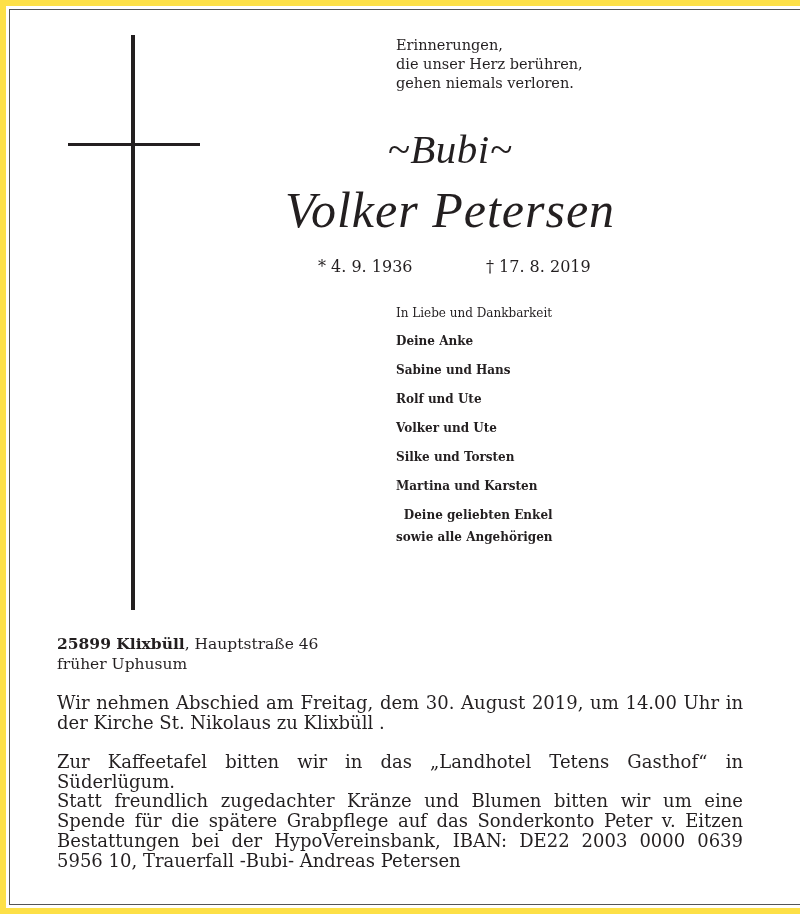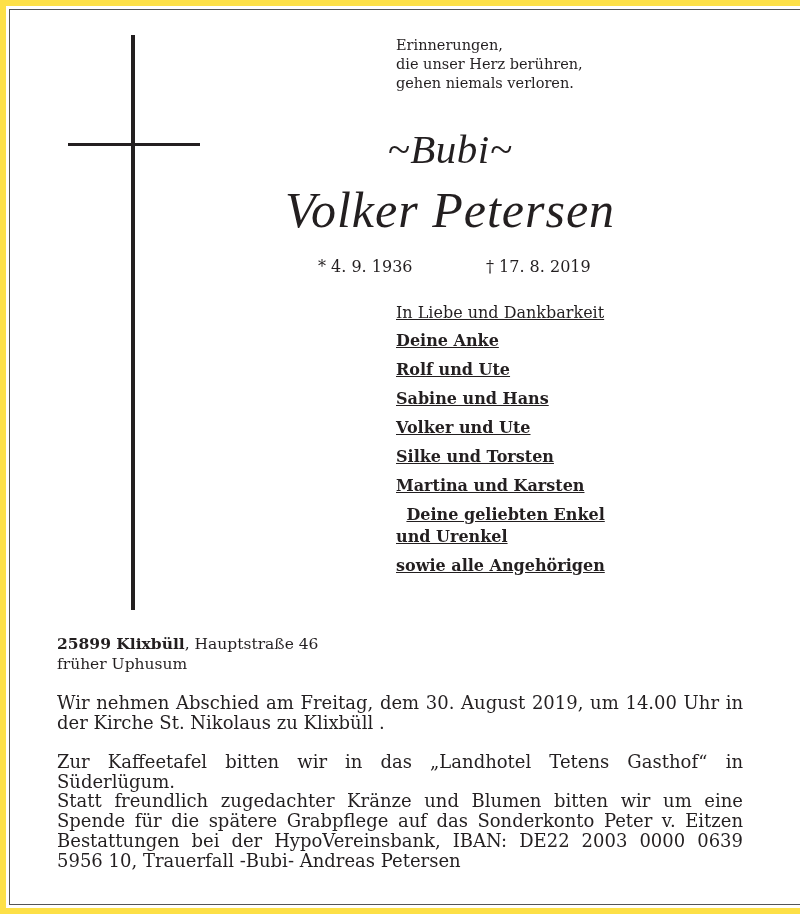--- a/index.html
+++ b/index.html
@@ -41,22 +41,21 @@
     font-style: italic; font-size: 50px; line-height: 60px; letter-spacing: 1px;
   }
   .dates {
     position: absolute; top: 257px; left: 0; width: 800px;
     font-size: 16px; line-height: 20px;
   }
   .dates .born { position: absolute; left: 318px; }
   .dates .died { position: absolute; left: 486px; }
   .mourners {
     position: absolute; left: 396px; top: 302px;
-    font-size: 16px;
-    text-decoration: underline;
+    font-size: 12px;
   }
   .mourners .intro { line-height: 22px; margin-bottom: 6px; font-weight: normal; }
   .mourners .m { font-weight: bold; line-height: 22px; margin-bottom: 7px; }
   .mourners .m.tight { margin-bottom: 5px; text-align: right; }
   .address {
     position: absolute; left: 57px; top: 634px;
     font-size: 15.5px; line-height: 20px;
   }
   .address b { font-weight: bold; }
   .para {
@@ -89,27 +88,26 @@
   <div class="name lserif">Volker Petersen</div>
 
   <div class="dates serif">
     <span class="born">* 4. 9. 1936</span>
     <span class="died">† 17. 8. 2019</span>
   </div>
 
   <div class="mourners serif">
     <div class="intro">In Liebe und Dankbarkeit</div>
     <div class="m">Deine Anke</div>
+    <div class="m">Sabine und Hans</div>
     <div class="m">Rolf und Ute</div>
-    <div class="m">Sabine und Hans</div>
     <div class="m">Volker und Ute</div>
     <div class="m">Silke und Torsten</div>
     <div class="m">Martina und Karsten</div>
     <div class="m tight" style="margin-bottom:0">Deine geliebten Enkel</div>
-    <div class="m">und Urenkel</div>
     <div class="m">sowie alle Angehörigen</div>
   </div>
 
   <div class="address serif">
     <div><b>25899 Klixbüll</b><span>, Hauptstraße 46</span></div>
     <div>früher Uphusum</div>
   </div>
 
   <div class="para p1 serif">Wir nehmen Abschied am Freitag, dem 30. August 2019, um 14.00 Uhr in der Kirche St. Nikolaus zu Klixbüll .</div>
   <div class="para p2 serif">Zur Kaffeetafel bitten wir in das „Landhotel Tetens Gasthof“ in Süderlügum.</div>

